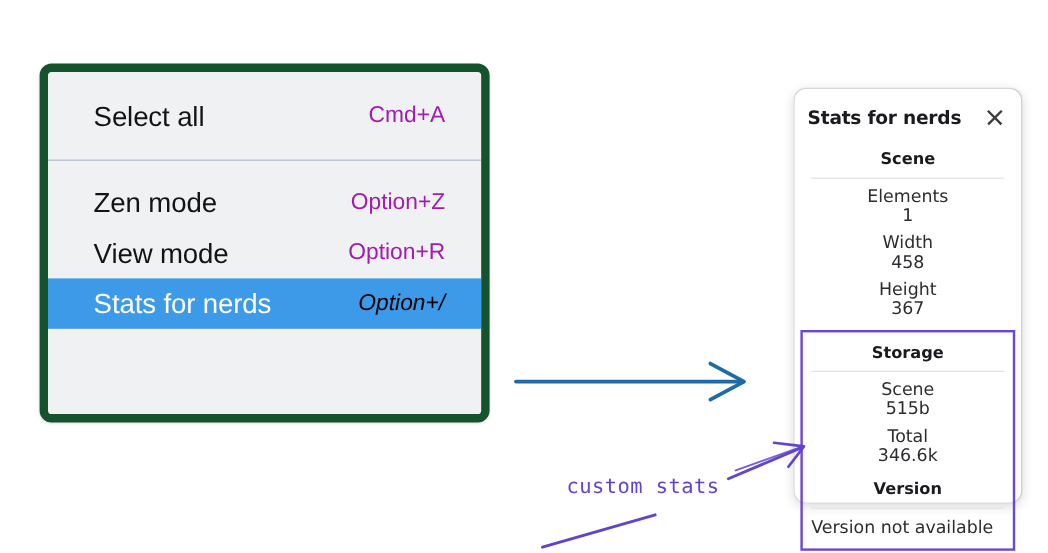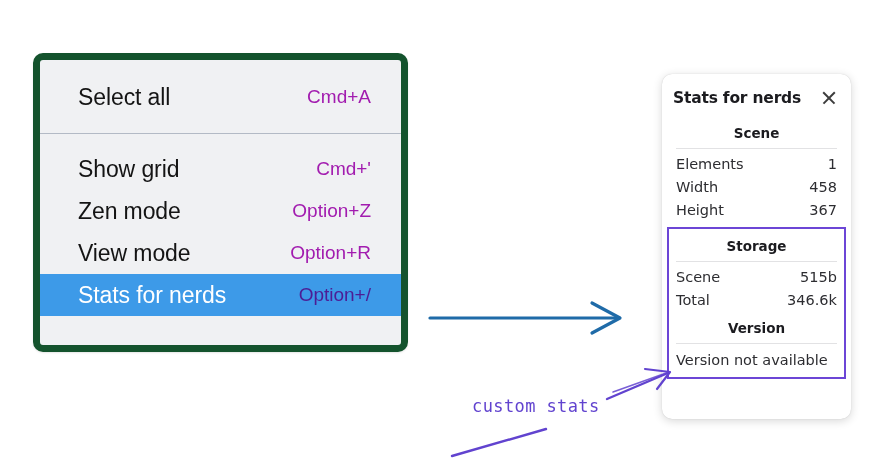--- a/index.html
+++ b/index.html
@@ -55,21 +55,21 @@
   }
   .menu-item .mi-shortcut {
     font-size: 19px;
     color: #a21caf;
     white-space: nowrap;
   }
   .menu-item.selected {
     background: #3d9ae8;
   }
   .menu-item.selected .mi-label { color: #ffffff; }
-  .menu-item.selected .mi-shortcut { color: #4c1d95; }
+  .menu-item.selected .mi-shortcut { color: #000000; font-style: italic; }
 
   
   #stats-panel {
     position: absolute;
     left: 662px;
     top: 74px;
     width: 189px;
     height: 345px;
     background: #ffffff;
     border-radius: 10px;
@@ -123,20 +123,21 @@
     background: #e2e2e4;
     margin: 0 3px 3px 3px;
   }
   .stat-row {
     display: flex;
     justify-content: space-between;
     align-items: center;
     font-size: 14.5px;
     color: #2d2d31;
     padding: 3.5px 3px;
+    flex-direction: column;
   }
   .stat-row .sr-value { text-align: right; }
   .stat-note {
     font-size: 14.5px;
     color: #2d2d31;
     padding: 5px 3px 3px 3px;
     white-space: nowrap;
   }
 
   
@@ -174,24 +175,20 @@
     <div class="menu-item">
       <span class="mi-label">Select all</span>
       <span class="mi-shortcut">Cmd+A</span>
     </div>
   </div>
 
   <div class="menu-separator"></div>
 
   <div class="menu-group menu-group-bottom">
     <div class="menu-item">
-      <span class="mi-label">Show grid</span>
-      <span class="mi-shortcut">Cmd+'</span>
-    </div>
-    <div class="menu-item">
       <span class="mi-label">Zen mode</span>
       <span class="mi-shortcut">Option+Z</span>
     </div>
     <div class="menu-item">
       <span class="mi-label">View mode</span>
       <span class="mi-shortcut">Option+R</span>
     </div>
     <div class="menu-item selected">
       <span class="mi-label">Stats for nerds</span>
       <span class="mi-shortcut">Option+/</span>

